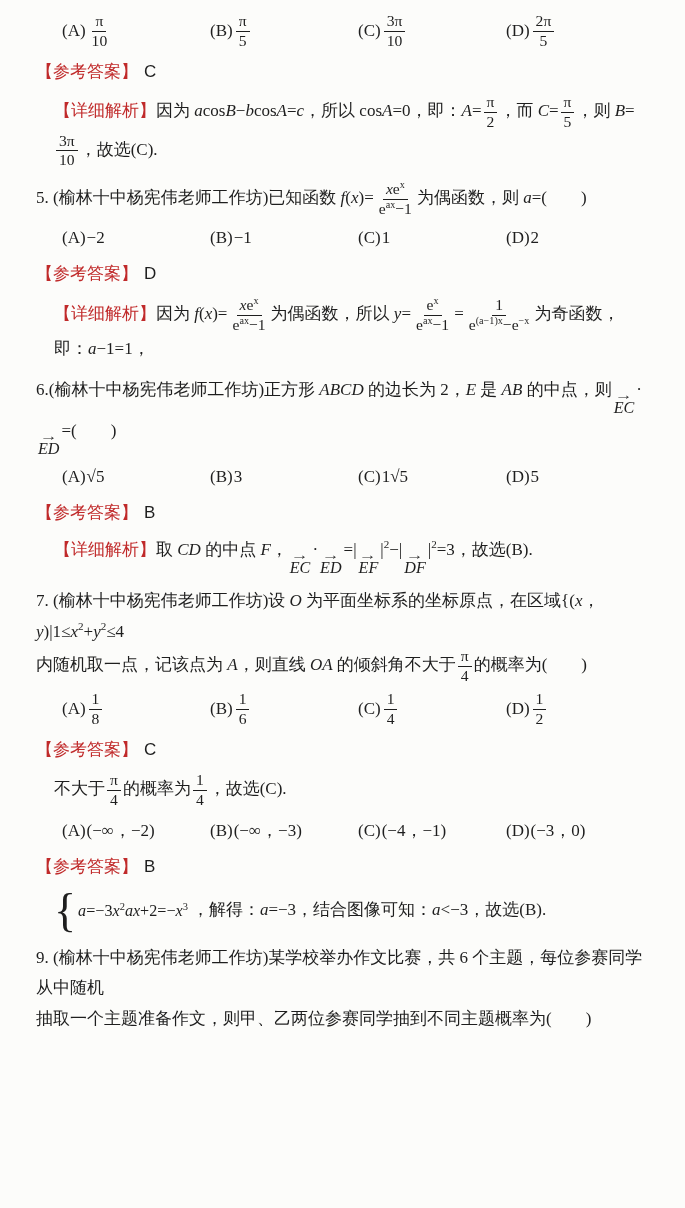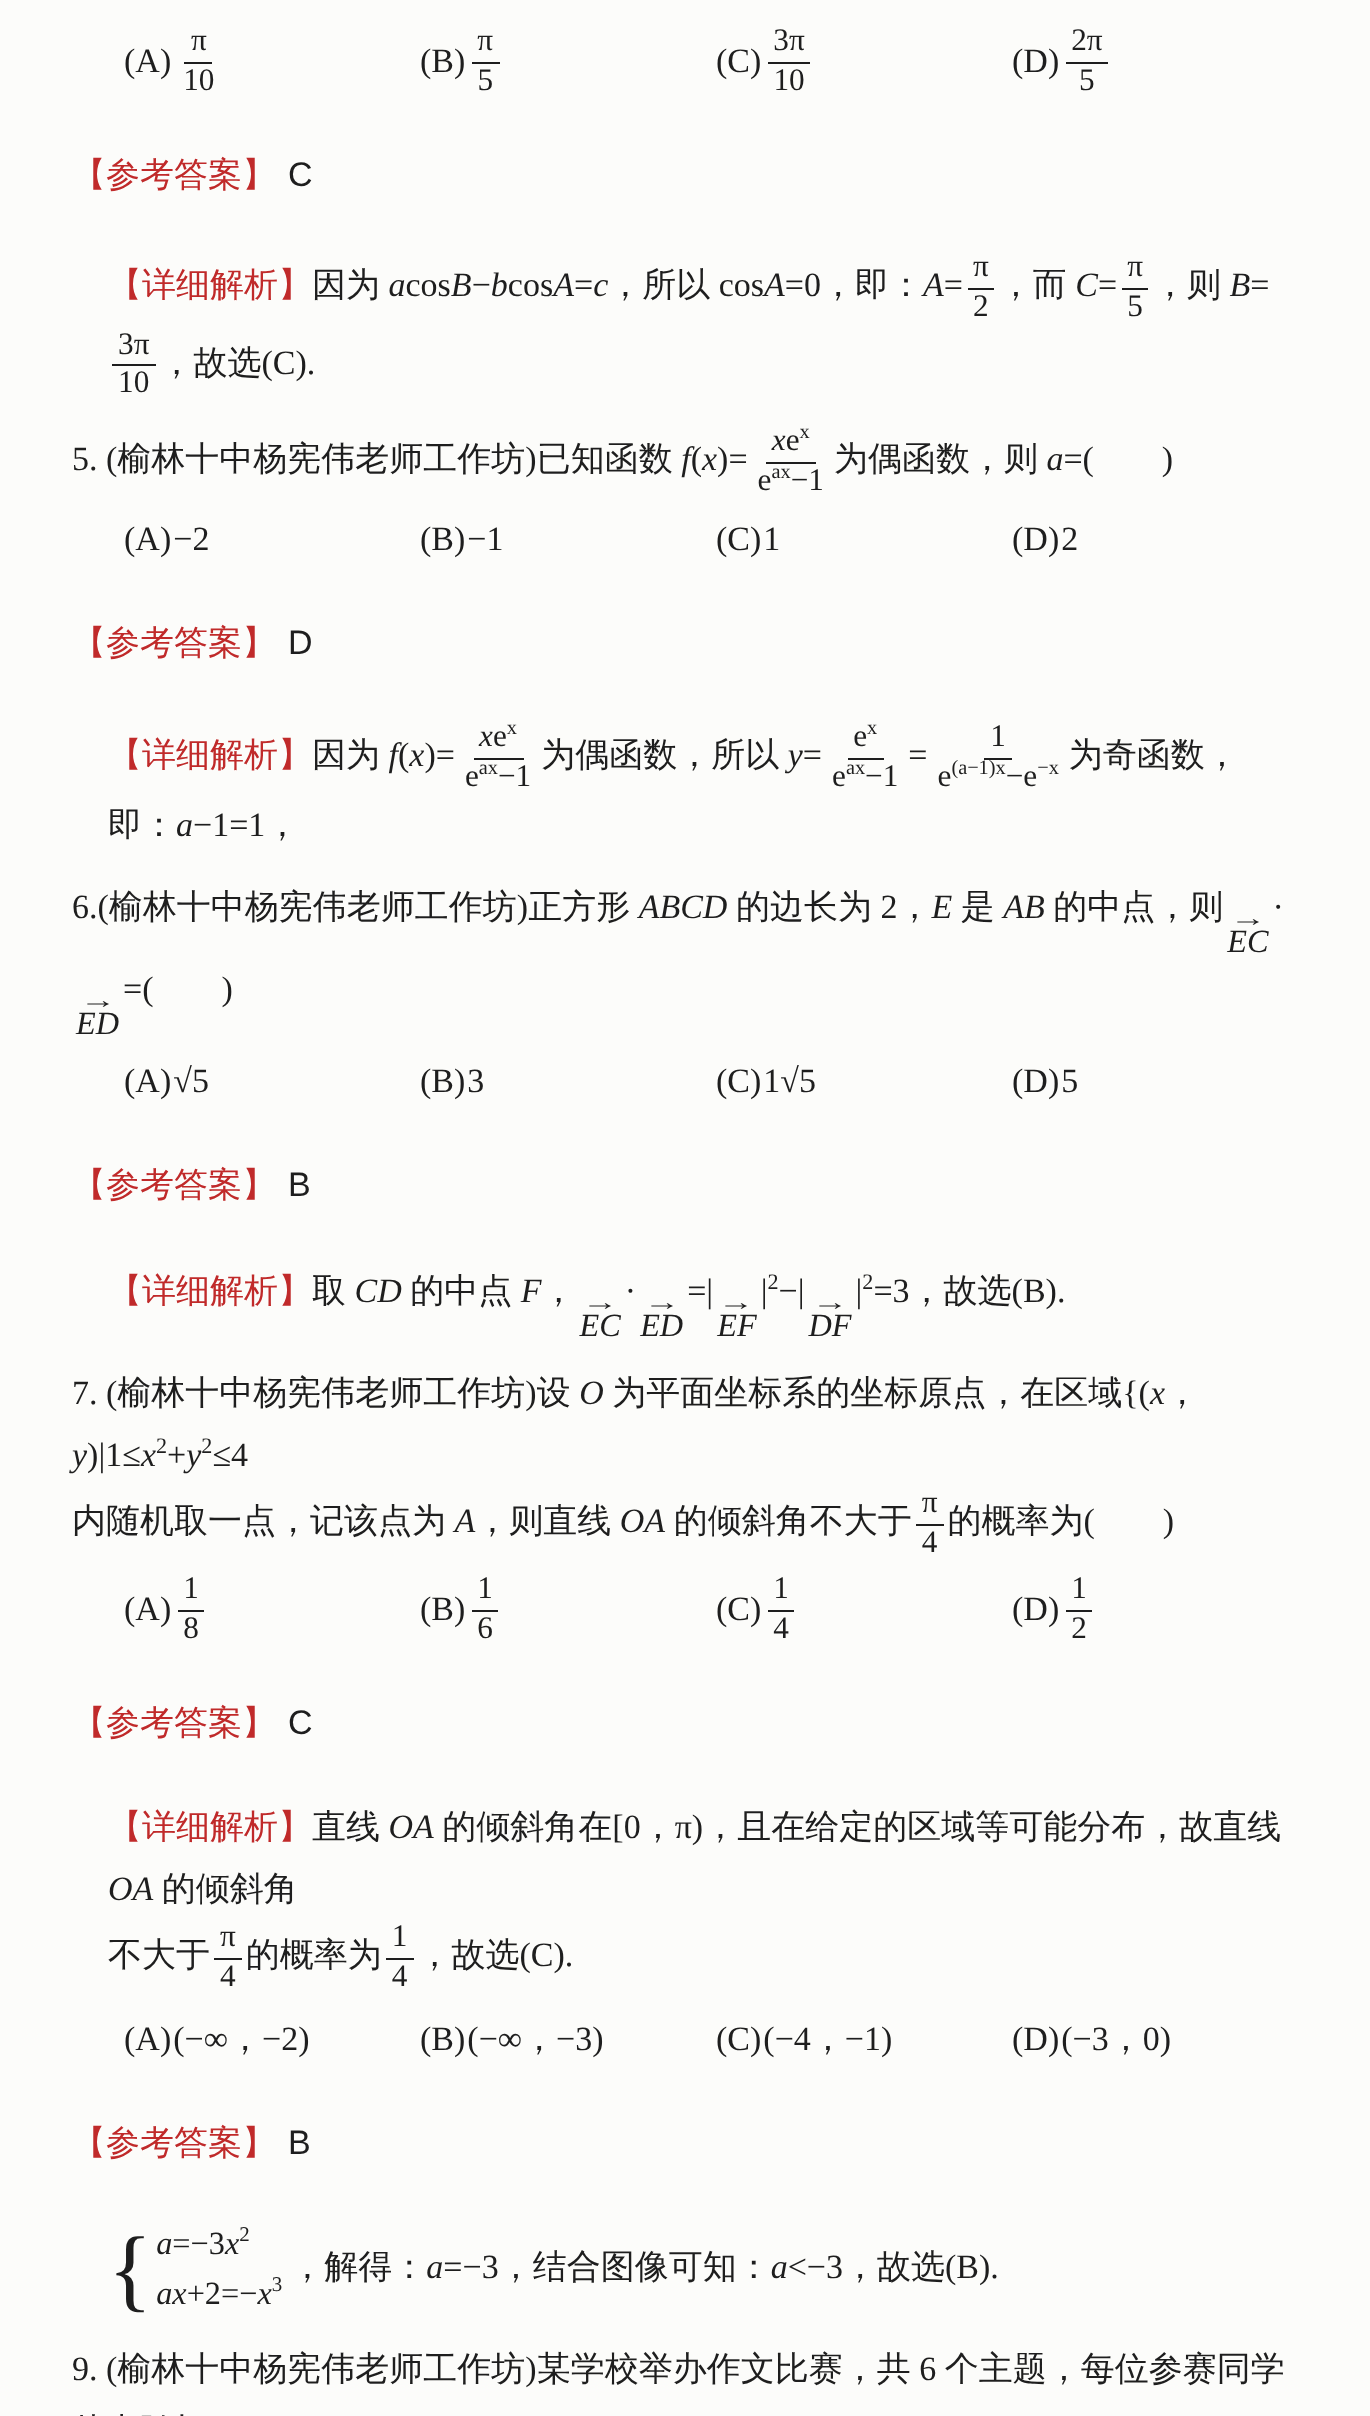--- a/index.html
+++ b/index.html
@@ -6,21 +6,21 @@
   .page{
     width:685px;height:1208px;box-sizing:border-box;
     margin:0 auto;background:#fcfcfa;color:#1e1e1e;
     padding:8px 26px 0 36px;overflow:hidden;
     font-family:"Liberation Serif","DejaVu Serif",serif;
     font-size:17px;line-height:1.8;
   }
   .options-row{display:flex;margin:4px 0 6px 26px;align-items:center;}
   .option{width:148px;display:inline-flex;align-items:center;white-space:nowrap;}
   .option-label{margin-right:1px;}
-  .answer{margin:22px 0;}
+  .answer{margin:6px 0;}
   .tag{color:var(--red,#c02a2a);}
   .answer-letter{margin-left:6px;font-family:"Liberation Sans","DejaVu Sans",sans-serif;}
   .analysis{margin:6px 18px;}
   .question{margin:10px 0 4px;}
   .text-line{min-height:30px;}
   i{font-family:"Liberation Serif","DejaVu Serif",serif;font-style:italic;}
   sup{font-size:0.65em;line-height:0;}
   .frac{
     display:inline-flex;flex-direction:column;align-items:center;
     vertical-align:middle;text-align:center;line-height:1.2;
@@ -29,21 +29,21 @@
   .frac .num{padding:0 3px;border-bottom:1px solid currentColor;}
   .frac .den{padding:0 3px;}
   .vec{
     display:inline-flex;flex-direction:column;align-items:center;
     vertical-align:-4px;line-height:1;margin:0 2px;
   }
   .vec-arrow{font-size:12px;line-height:0.55;transform:scaleX(1.5);font-style:normal;}
   .vec-body{font-style:italic;font-size:0.95em;line-height:1.1;}
   .cases{display:inline-flex;align-items:center;vertical-align:middle;margin-right:4px;}
   .cases-brace{font-size:46px;font-weight:100;line-height:0.95;margin-right:2px;}
-  .cases-col{display:inline-flex;flex-direction:column;line-height:1.55;font-size:0.95em;text-align:left;}
+  .cases-col{display:inline-flex;flex-direction:row;line-height:1.55;font-size:0.95em;text-align:left;}
 </style>
 </head>
 <body>
 
 <div class="page" style="background: rgb(252, 252, 250); color: rgb(30, 30, 30);">
   <div id="doc">
       <div class="options-row">
         <span class="option">
           <span class="option-label">(A)</span>
           <span class="option-value"><span class="frac">
@@ -198,21 +198,20 @@
         <span class="option">
           <span class="option-label">(D)</span>
           <span class="option-value"><span class="frac">
               <span class="num">1</span>
               <span class="den">2</span>
             </span></span>
         </span>
       </div>
       <div class="answer"><span class="tag">【参考答案】</span><span class="answer-letter">C</span></div>
       <div class="analysis">
-        <div class="text-line"><span class="tag">【详细解析】</span>直线 <i>OA</i> 的倾斜角在[0，π)，且在给定的区域等可能分布，故直线 <i>OA</i> 的倾斜角</div>
         <div class="text-line">不大于<span class="frac">
             <span class="num">π</span>
             <span class="den">4</span>
           </span>的概率为<span class="frac">
             <span class="num">1</span>
             <span class="den">4</span>
           </span>，故选(C).</div>
       </div>
       <div class="options-row">
         <span class="option">

